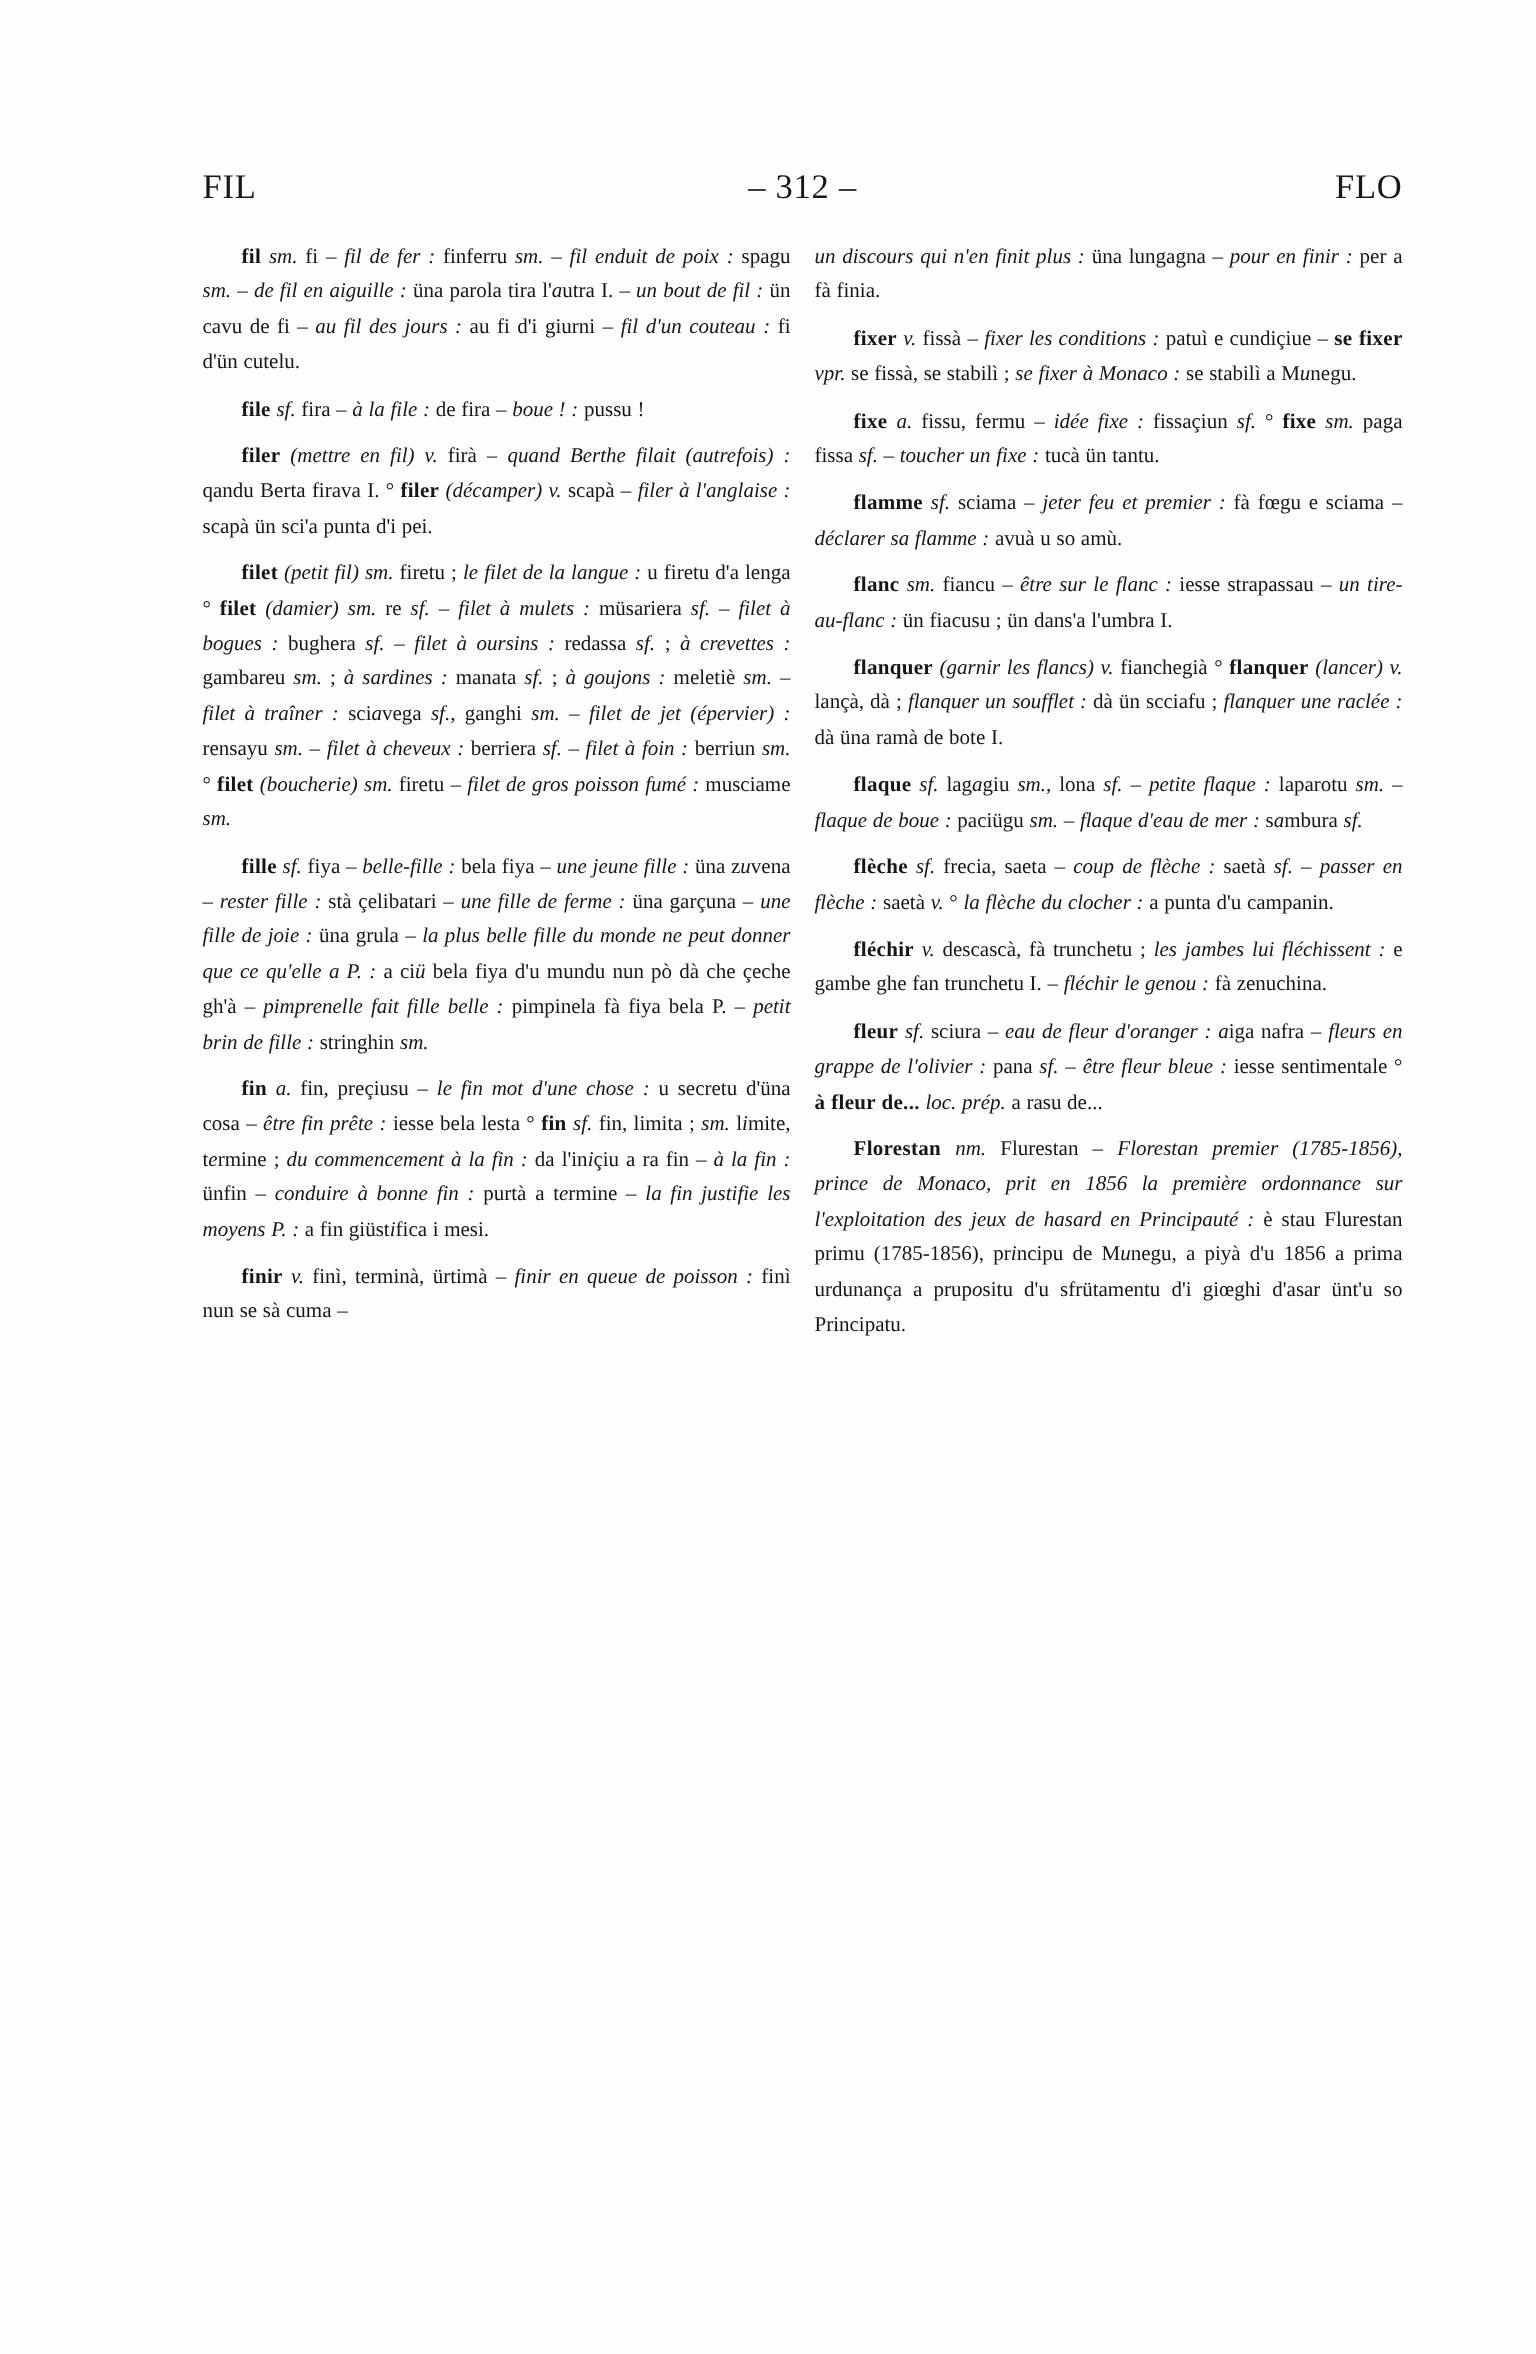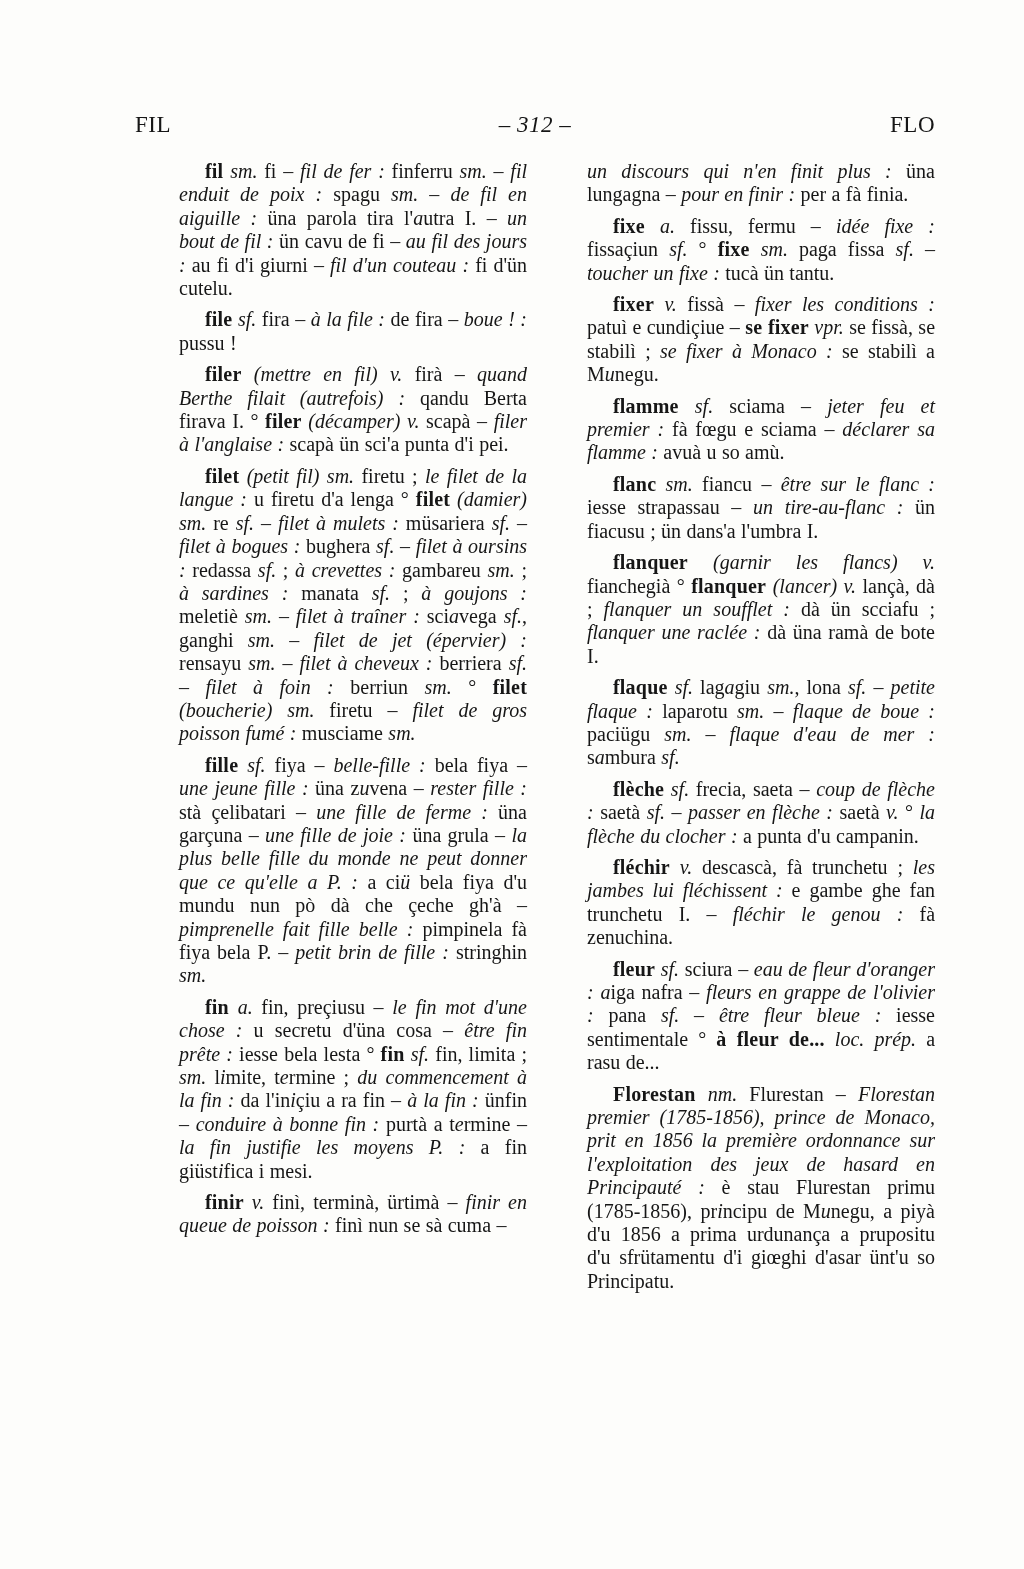--- a/index.html
+++ b/index.html
@@ -13,35 +13,34 @@
   .page {
     position: relative;
     width: 1024px; height: 1403px;
   }
   .running-head {
     position: absolute;
     top: 112px; left: 135px; width: 800px;
     display: flex; justify-content: space-between; align-items: baseline;
     font-size: 23px; letter-spacing: 0.5px;
   }
-  .running-head .pageno { position: absolute; left: 0; right: 0; text-align: center; font-style: italic; }
+  .running-head .pageno { position: absolute; left: 0; right: 0; text-align: center; }
   .columns {
     position: absolute;
     top: 160px; left: 135px; width: 800px;
     display: flex; gap: 16px;
   }
   .col {
     width: 392px;
-    font-size: 20px;
+    font-size: 14px;
     line-height: 23.4px;
     text-align: justify;
     hyphens: auto;
     -webkit-hyphens: auto;
     word-spacing: 0.02em;
-    margin-left: 44px;
   }
   .entry { margin: 8px 0 0 0; text-indent: 26px; }
   .entry.first { margin-top: 0; }
   .entry.cont { text-indent: 0; }
   .entry b { font-weight: 700; letter-spacing: 0.2px; }
   .entry i { font-style: italic; }
 </style>
 </head>
 <body>
 
@@ -56,22 +55,22 @@
         <p class="entry first"><b>fil</b> <i>sm.</i> fi – <i>fil de fer :</i> finferru <i>sm.</i> – <i>fil enduit de poix :</i> spagu <i>sm.</i> – <i>de fil en aiguille :</i> üna parola tira l'<i>a</i>utra I. – <i>un bout de fil :</i> ün cavu de fi – <i>au fil des jours :</i> au fi d'i giurni – <i>fil d'un couteau :</i> fi d'ün cutelu.</p>
         <p class="entry"><b>file</b> <i>sf.</i> fira – <i>à la file :</i> de fira – <i>boue ! :</i> pussu !</p>
         <p class="entry"><b>filer</b> <i>(mettre en fil)</i> <i>v.</i> firà – <i>quand Berthe filait (autrefois) :</i> qandu Berta firava I. ° <b>filer</b> <i>(décamper)</i> <i>v.</i> scapà – <i>filer à l'anglaise :</i> scapà ün sci'a punta d'i pei.</p>
         <p class="entry"><b>filet</b> <i>(petit fil) sm.</i> firetu ; <i>le filet de la langue :</i> u firetu d'a lenga ° <b>filet</b> <i>(damier) sm.</i> re <i>sf.</i> – <i>filet à mulets :</i> müsariera <i>sf.</i> – <i>filet à bogues :</i> bughera <i>sf.</i> – <i>filet à oursins :</i> redassa <i>sf.</i> ; <i>à crevettes :</i> gambareu <i>sm.</i> ; <i>à sardines :</i> manata <i>sf.</i> ; <i>à goujons :</i> meletiè <i>sm.</i> – <i>filet à traîner :</i> sci<i>a</i>vega <i>sf.</i>, ganghi <i>sm.</i> – <i>filet de jet (épervier) :</i> rensayu <i>sm.</i> – <i>filet à cheveux :</i> berriera <i>sf.</i> – <i>filet à foin :</i> berriun <i>sm.</i> ° <b>filet</b> <i>(boucherie) sm.</i> firetu – <i>filet de gros poisson fumé :</i> musciame <i>sm.</i></p>
         <p class="entry"><b>fille</b> <i>sf.</i> fiya – <i>belle-fille :</i> bela fiya – <i>une jeune fille :</i> üna z<i>u</i>vena – <i>rester fille :</i> stà çelibatari – <i>une fille de ferme :</i> üna garçuna – <i>une fille de joie :</i> üna grula – <i>la plus belle fille du monde ne peut donner que ce qu'elle a P. :</i> a ci<i>ü</i> bela fiya d'u mundu nun pò dà che çeche gh'à – <i>pimprenelle fait fille belle :</i> pimpinela fà fiya bela P. – <i>petit brin de fille :</i> stringhin <i>sm.</i></p>
         <p class="entry"><b>fin</b> <i>a.</i> fin, preçiusu – <i>le fin mot d'une chose :</i> u secretu d'üna cosa – <i>être fin prête :</i> iesse bela lesta ° <b>fin</b> <i>sf.</i> fin, limita ; <i>sm.</i> l<i>i</i>mite, t<i>e</i>rmine ; <i>du commencement à la fin :</i> da l'in<i>i</i>çiu a ra fin – <i>à la fin :</i> ünfin – <i>conduire à bonne fin :</i> purtà a t<i>e</i>rmine – <i>la fin justifie les moyens P. :</i> a fin giüst<i>i</i>fica i mesi.</p>
         <p class="entry"><b>finir</b> <i>v.</i> finì, terminà, ürtimà – <i>finir en queue de poisson :</i> finì nun se sà cuma –</p>
       </div>
     <div class="col" id="col-right">
         <p class="entry first cont"><i>un discours qui n'en finit plus :</i> üna lungagna – <i>pour en finir :</i> per a fà finia.</p>
+        <p class="entry"><b>fixer</b> <i>v.</i> fissà – <i>fixer les conditions :</i> patuì e cundiçiue – <b>se fixer</b> <i>vpr.</i> se fissà, se stabilì ; <i>se fixer à Monaco :</i> se stabilì a M<i>u</i>negu.</p>
         <p class="entry"><b>fixe</b> <i>a.</i> fissu, fermu – <i>idée fixe :</i> fissaçiun <i>sf.</i> ° <b>fixe</b> <i>sm.</i> paga fissa <i>sf.</i> – <i>toucher un fixe :</i> tucà ün tantu.</p>
-        <p class="entry"><b>fixer</b> <i>v.</i> fissà – <i>fixer les conditions :</i> patuì e cundiçiue – <b>se fixer</b> <i>vpr.</i> se fissà, se stabilì ; <i>se fixer à Monaco :</i> se stabilì a M<i>u</i>negu.</p>
         <p class="entry"><b>flamme</b> <i>sf.</i> sciama – <i>jeter feu et premier :</i> fà fœgu e sciama – <i>déclarer sa flamme :</i> avuà u so amù.</p>
         <p class="entry"><b>flanc</b> <i>sm.</i> fiancu – <i>être sur le flanc :</i> iesse strapassau – <i>un tire-au-flanc :</i> ün fiacusu ; ün dans'a l'umbra I.</p>
         <p class="entry"><b>flanquer</b> <i>(garnir les flancs)</i> <i>v.</i> fianchegià ° <b>flanquer</b> <i>(lancer)</i> <i>v.</i> lançà, dà ; <i>flanquer un soufflet :</i> dà ün scciafu ; <i>flanquer une raclée :</i> dà üna ramà de bote I.</p>
         <p class="entry"><b>flaque</b> <i>sf.</i> lag<i>a</i>giu <i>sm.</i>, lona <i>sf.</i> – <i>petite flaque :</i> laparotu <i>sm.</i> – <i>flaque de boue :</i> paciügu <i>sm.</i> – <i>flaque d'eau de mer :</i> s<i>a</i>mbura <i>sf.</i></p>
         <p class="entry"><b>flèche</b> <i>sf.</i> frecia, saeta – <i>coup de flèche :</i> saetà <i>sf.</i> – <i>passer en flèche :</i> saetà <i>v.</i> ° <i>la flèche du clocher :</i> a punta d'u campanin.</p>
         <p class="entry"><b>fléchir</b> <i>v.</i> descascà, fà trunchetu ; <i>les jambes lui fléchissent :</i> e gambe ghe fan trunchetu I. – <i>fléchir le genou :</i> fà zenuchina.</p>
         <p class="entry"><b>fleur</b> <i>sf.</i> sciura – <i>eau de fleur d'oranger :</i> <i>a</i>iga nafra – <i>fleurs en grappe de l'olivier :</i> pana <i>sf.</i> – <i>être fleur bleue :</i> iesse sentimentale ° <b>à fleur de...</b> <i>loc. prép.</i> a rasu de...</p>
         <p class="entry"><b>Florestan</b> <i>nm.</i> Flurestan – <i>Florestan premier (1785-1856), prince de Monaco, prit en 1856 la première ordonnance sur l'exploitation des jeux de hasard en Principauté :</i> è stau Flurestan primu (1785-1856), pr<i>i</i>ncipu de M<i>u</i>negu, a piyà d'u 1856 a prima urdunança a prup<i>o</i>situ d'u sfrütamentu d'i giœghi d'asar ünt'u so Principatu.</p>
       </div>
   </div>

